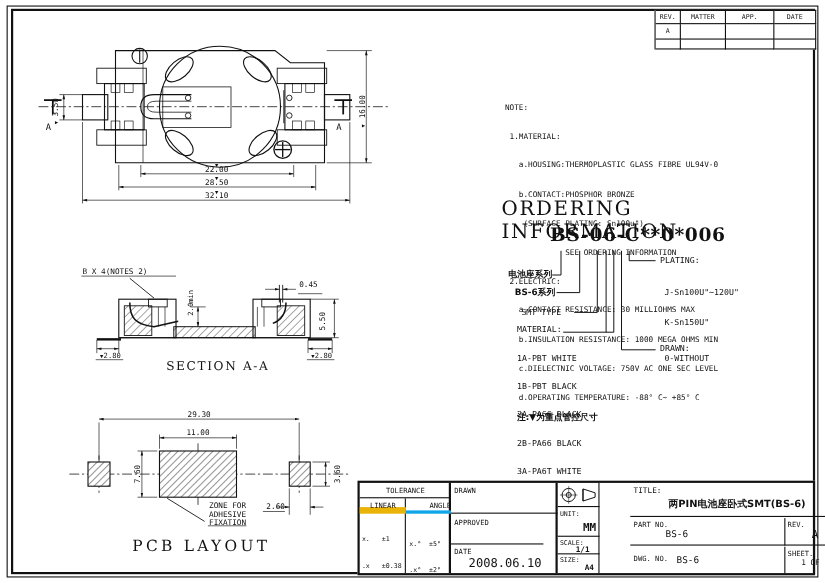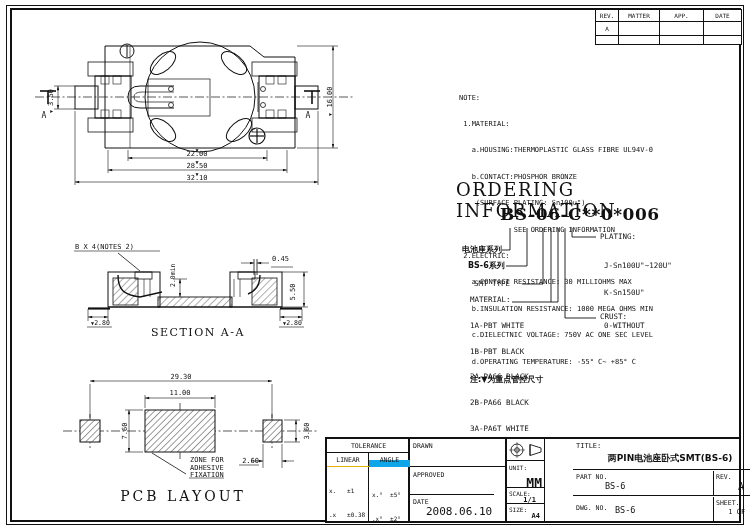--- a/index.html
+++ b/index.html
@@ -64,21 +64,21 @@
     <div>NOTE:</div>
     <div> 1.MATERIAL:</div>
     <div>   a.HOUSING:THERMOPLASTIC GLASS FIBRE UL94V-0</div>
     <div>   b.CONTACT:PHOSPHOR BRONZE</div>
     <div>    (SURFACE PLATING: Sn100u")</div>
     <div>             SEE ORDERING INFORMATION</div>
     <div> 2.ELECTRIC:</div>
     <div>   a.CONTACT RESISTANCE: 30 MILLIOHMS MAX</div>
     <div>   b.INSULATION RESISTANCE: 1000 MEGA OHMS MIN</div>
     <div>   c.DIELECTNIC VOLTAGE: 750V AC ONE SEC LEVEL</div>
-    <div>   d.OPERATING TEMPERATURE: -55° C~ +85° C</div>
+    <div>   d.OPERATING TEMPERATURE: -88° C~ +85° C</div>
   </div>
 
   <div class="ord-head serif">ORDERING INFORMATION</div>
   <div class="ord-code serif">BS-06-C**0*006</div>
 
   <svg style="left:440px;top:195px;" width="305" height="210" viewBox="0 0 305 210">
     <g fill="none" stroke="#111" stroke-width="0.9">
       <polyline points="70,33 70,55 62,55"></polyline>
       <polyline points="87,33 87,71 66,71"></polyline>
       <polyline points="103,33 103,89 82,89"></polyline>
@@ -102,21 +102,21 @@
     <div>3A-PA6T WHITE</div>
     <div>3B-PA6T BLACK</div>
     <div>5A-LCP WHITE</div>
     <div>5B-LCP BLACK</div>
   </div>
   <div class="lab" style="left:600px;top:232px;">PLATING:</div>
   <div class="lab list" style="left:604px;top:244px;">
     <div style="line-height:8.5px;">J-Sn100U"~120U"</div>
     <div style="line-height:8.5px;">K-Sn150U"</div>
   </div>
-  <div class="lab" style="left:600px;top:312px;">CRUST:</div>
+  <div class="lab" style="left:600px;top:312px;">DRAWN:</div>
   <div class="lab" style="left:604px;top:321px;">0-WITHOUT</div>
   <div class="ctrl-note">注:▼为重点管控尺寸</div>
 
   <svg style="left:30px;top:25px;" width="335" height="178" viewBox="0 0 335 178">
     <defs>
       <marker id="ar1" markerWidth="8" markerHeight="6" refX="7" refY="2" orient="auto">
         <path d="M0,0 L7,2 L0,4 Z" fill="#111"></path>
       </marker>
       <marker id="ar2" markerWidth="8" markerHeight="6" refX="0" refY="2" orient="auto">
         <path d="M7,0 L0,2 L7,4 Z" fill="#111"></path>
@@ -338,30 +338,30 @@
     <text x="135" y="100" font-size="7">ADHESIVE</text>
     <text x="135" y="107" font-size="7">FIXATION</text>
     <text x="128" y="131" font-size="14" text-anchor="middle" letter-spacing="3" style="font-family:'DejaVu Serif',serif;">PCB LAYOUT</text>
   </svg>
 
   <div class="tblock">
 
     <div class="abs" style="left:0;top:0;width:83px;height:82px;border-right:2px solid #111;">
       <div class="abs sm" style="left:0;top:0;width:83px;height:14px;border-bottom:1px solid #111;text-align:center;line-height:15px;">TOLERANCE</div>
       <div class="abs" style="left:0;top:14px;width:42px;height:68px;border-right:1px solid #111;">
-        <div class="abs sm" style="left:0;top:0;width:42px;height:14px;border-bottom:1px solid #eab308;text-align:center;line-height:15px;">LINEAR</div>
+        <div class="abs sm" style="left:0;top:0;width:42px;height:14px;border-bottom:6px solid #eab308;text-align:center;line-height:15px;">LINEAR</div>
         <div class="abs xs" style="left:2px;top:18px;white-space:pre;line-height:8px;">
           <div>x.   ±1</div>
           <div>.x   ±0.38</div>
           
           
         </div>
       </div>
       <div class="abs" style="left:42px;top:14px;width:41px;height:68px;">
-        <div class="abs sm" style="left:0;top:0;width:41px;height:14px;border-bottom:7px solid #0ea5e9;text-align:center;line-height:15px;">ANGLE</div>
+        <div class="abs sm" style="left:0;top:0;width:41px;height:14px;border-bottom:3px solid #0ea5e9;line-height:15px;">ANGLE</div>
         <div class="abs xs" style="left:3px;top:22px;white-space:pre;line-height:8px;">
           <div>x.°  ±5°</div>
           <div>.x°  ±2°</div>
           
         </div>
       </div>
     </div>
 
     <div class="abs" style="left:83px;top:0;width:97px;height:82px;border-right:2px solid #111;">
       <div class="abs" style="left:0;top:0;width:97px;height:28px;border-bottom:1px solid #111;">
@@ -384,21 +384,21 @@
               <circle cx="9" cy="9" r="2.3"></circle>
             <line x1="1" y1="9" x2="17" y2="9" stroke-width="0.5"></line>
             <line x1="9" y1="1" x2="9" y2="17" stroke-width="0.5"></line>
             <path d="M22,3.5 L33,7 V11 L22,14.5 Z"></path>
             <line x1="22" y1="3.5" x2="22" y2="14.5"></line>
           </g>
         </svg>
       </div>
       <div class="abs" style="left:0;top:23px;width:38px;height:26px;border-bottom:1px solid #111;">
         <div class="abs xs" style="left:2px;top:2px;">UNIT:</div>
-        <div class="abs" style="right:3px;top:13px;font-size:13px;font-weight:bold;">MM</div>
+        <div class="abs" style="right:3px;top:13px;font-size:10px;font-weight:bold;">MM</div>
       </div>
       <div class="abs" style="left:0;top:50px;width:38px;height:15px;border-bottom:1px solid #111;">
         <div class="abs xs" style="left:2px;top:1px;">SCALE:</div>
         <div class="abs" style="right:9px;top:7px;font-size:7px;font-weight:bold;">1/1</div>
       </div>
       <div class="abs" style="left:0;top:66px;width:38px;height:16px;">
         <div class="abs xs" style="left:2px;top:1px;">SIZE:</div>
         <div class="abs" style="right:5px;top:7px;font-size:7px;font-weight:bold;">A4</div>
       </div>
     </div>

